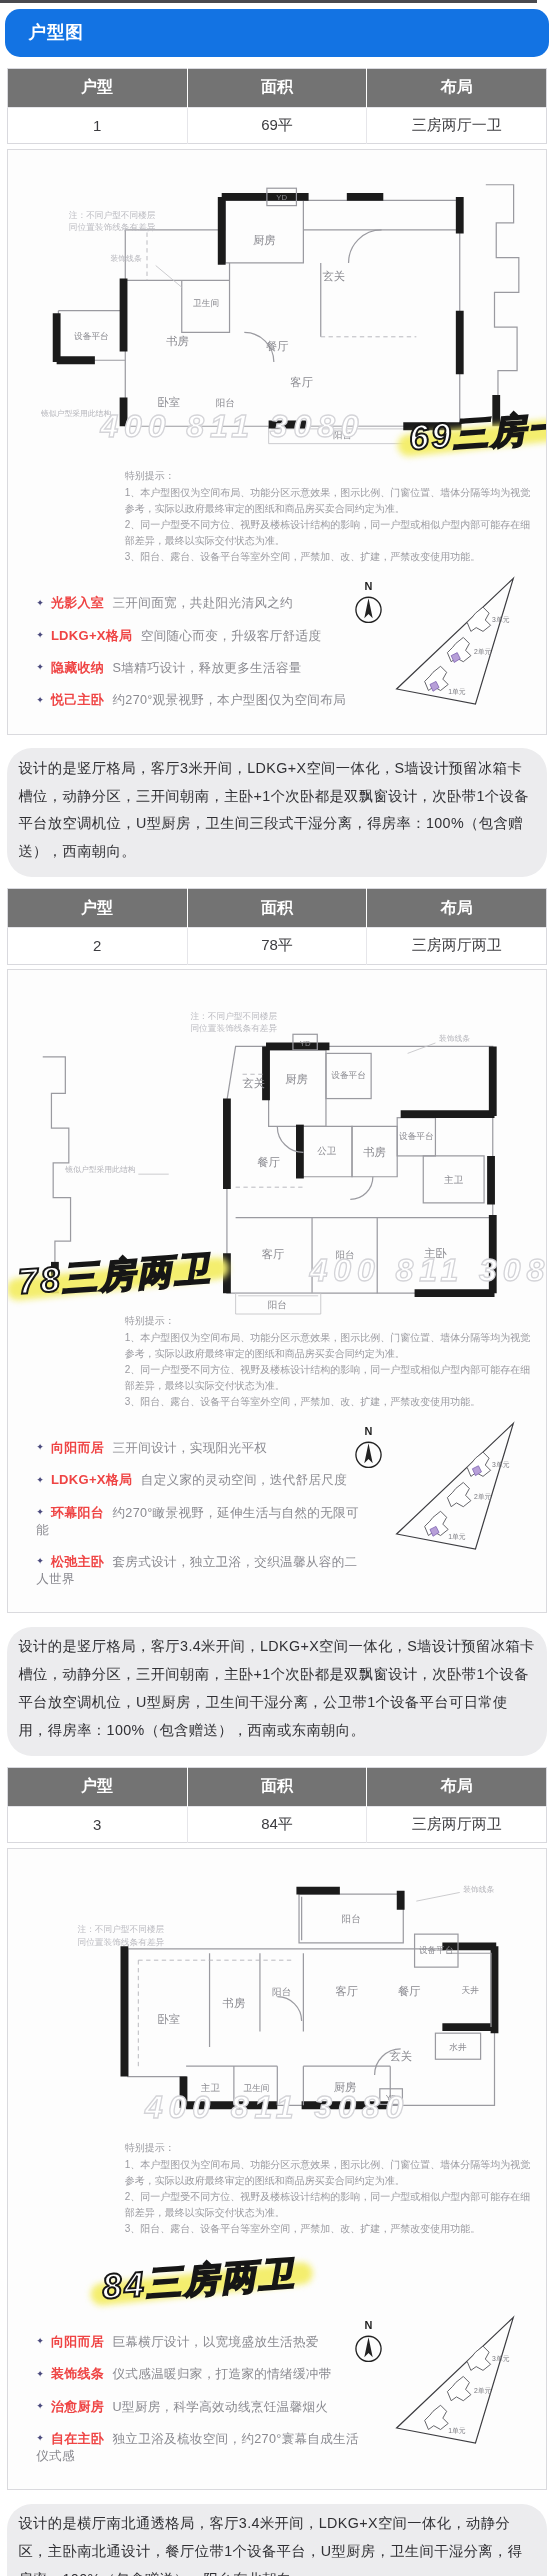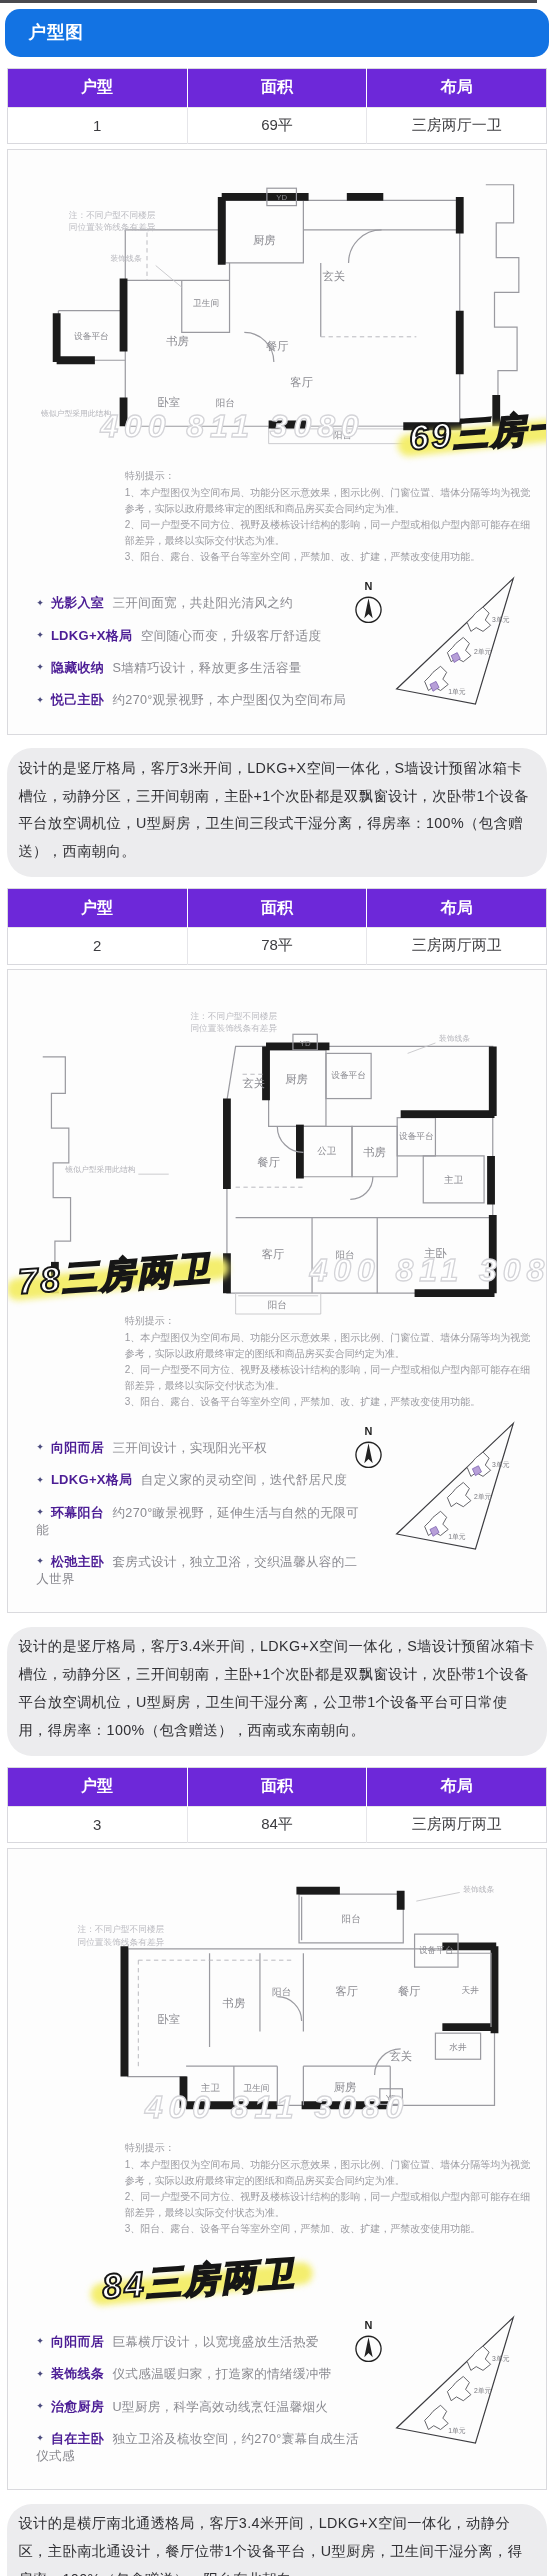--- a/index.html
+++ b/index.html
@@ -3,21 +3,21 @@
 <meta charset="utf-8">
 <style>
   html,body{margin:0;padding:0;background:#fff;}
   body{width:554px;font-family:"Liberation Sans","DejaVu Sans",sans-serif;color:#333;}
   .topline{height:2.5px;background:#4a4a4f;width:97%;}
   .page-header{margin:6.7px 5px 0;background:#1373E3;border-radius:15px;padding:11px 0 12.6px 23.5px;
     color:#fff;font-size:17.6px;font-weight:700;letter-spacing:0.8px;}
   
   .unit-table{width:calc(100% - 13.4px);margin:11px 6.7px 0;border-collapse:collapse;background:#fff;
     border:0.8px solid #d9d9de;table-layout:fixed;}
-  .unit-table th{background:#6d28d9;color:#fff;font-weight:700;font-size:16px;padding:8.4px 0;
+  .unit-table th{background:#737373;color:#fff;font-weight:700;font-size:16px;padding:8.4px 0;
     border-left:1.7px solid #fff;margin-left:38px;}
   .unit-table th:first-child{border-left:none;}
   .unit-table td{font-size:15px;color:#3c3c40;text-align:center;padding:8.4px 0;
     border-left:0.8px solid #e6e6ea;border-top:0.8px solid #e6e6ea;}
   .unit-table td:first-child{border-left:none;}
   
   .panel{margin:4.2px 6.7px 0;border:0.8px solid #dadade;background:#fdfdfd;padding-bottom:10px;overflow:hidden;}
   .plan{width:100%;height:auto;display:block;}
   .w{stroke:#1b1b1b;stroke-width:9;fill:none;}
   .t{stroke:#9a9aa0;stroke-width:1.4;fill:none;}
@@ -48,21 +48,21 @@
   .wm-row.s3{justify-content:center;margin-top:-28.5px;}
   .badge-line-s3{margin:20px 0 0 94px;}
   
   .disclaimer{margin:13.4px 10px 0 117px;color:#9a9aa0;font-size:10px;line-height:1.6;}
   .disclaimer .dt{margin-bottom:0.8px;}
   
   .lower{display:flex;align-items:flex-start;padding:3.4px 8.4px 0 0;}
   .features{list-style:none;flex:1;margin:11.7px 0 0;padding:0 0 0 28.5px;}
   .features li{margin:14.3px 0;font-size:12.6px;color:#8a8a90;letter-spacing:0.3px;}
   .features .mark{color:#4A4A7D;font-size:9.2px;margin-right:6.7px;vertical-align:1.7px;}
-  .features .k{color:#4c1d95;font-weight:700;margin-right:8.4px;font-size:13px;}
+  .features .k{color:#ef4444;font-weight:700;margin-right:8.4px;font-size:13px;}
   .orient{width:175px;position:relative;padding-top:5px;flex:none;}
   .compass{position:absolute;left:-13.4px;top:10px;}
   .wedge{display:block;margin-left:23.5px;}
   
   .desc{margin:13.4px 6.7px 0;background:#ECECEE;color:#303034;font-size:14.3px;line-height:1.95;
     padding:6.7px 11.7px 11px;letter-spacing:0.4px;border-radius:25px;}
 </style>
 </head>
 <body>
 

